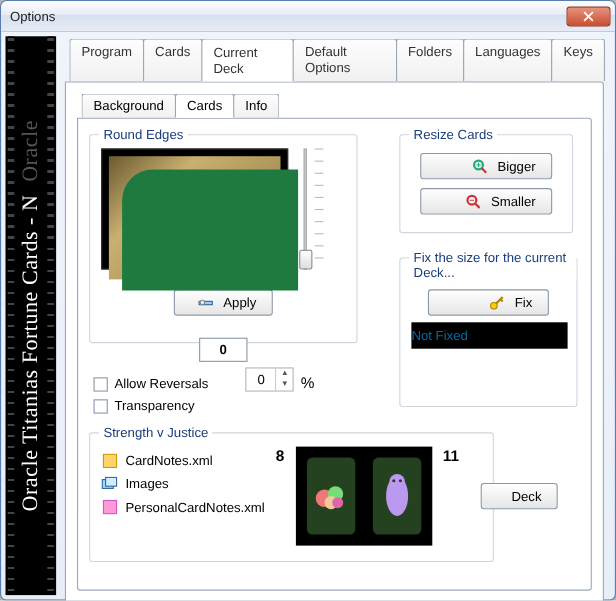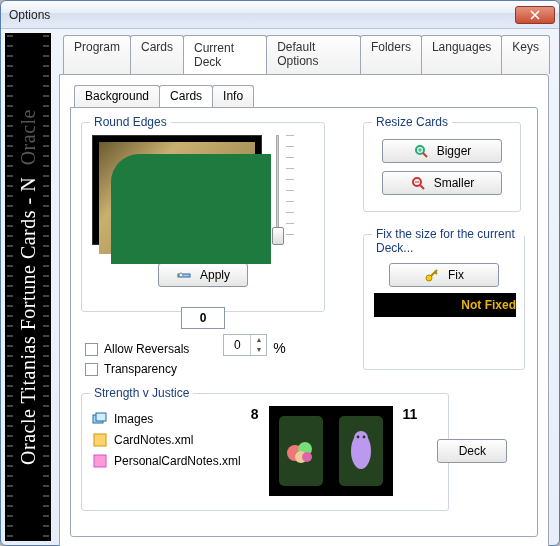--- a/index.html
+++ b/index.html
@@ -132,21 +132,21 @@
   .group-label {
     position: absolute;
     top: -8px; left: 8px;
     background: #fff;
     padding: 0 4px;
     color: #1a3e7a;
   }
   .btn {
     display: inline-flex;
     align-items: center;
-    justify-content: center;
+    justify-content: flex-end;
     gap: 8px;
     height: 24px;
     padding: 0 14px;
     background: linear-gradient(#fefefe, #e6e6e6);
     border: 1px solid #8a97a8;
     border-radius: 3px;
     cursor: default;
     min-width: 90px;
   }
   .btn .icon-slot { width: 16px; height: 16px; display:flex;align-items:center;justify-content:center;}
@@ -162,22 +162,22 @@
     border: 1px solid #aeb8c4;
     display: flex;
     background:#fff;
   }
   .spinner .val { flex:1; text-align:center; line-height:20px;}
   .spinner .arrows { width: 16px; display:flex; flex-direction:column;}
   .spinner .arrows div { flex:1; font-size:7px; text-align:center; line-height:9px; color:#555; border-left:1px solid #ccc;}
   .checkbox-row { display:flex; align-items:flex-end; gap:6px; margin: 6px 0;}
   .cb { width:13px;height:13px;border:1px solid #8a97a8;background:#fff;}
   .status-box {
-    background: #000; color:#eab308; font-weight:bold;
-    text-align:right; padding: 5px 0;
+    background: #000; color:#0369a1; font-weight:normal;
+    text-align:left; padding: 5px 0;
     width: 150px;
   }
   .card-preview {
     width: 170px; height: 110px;
     background: #000;
     position: relative;
     border:1px solid #333;
   }
   .card-preview .gold {
     position:absolute; top:6px; left:6px; right:6px; bottom:-10px;
@@ -349,34 +349,34 @@
               <span>Transparency</span>
             </div>
           </div>
 
           <div class="group" style="left:10px; top:285px; width:368px; height:118px;">
             <div class="group-label">Strength v Justice</div>
             <div style="display:flex; align-items:flex-start; gap:10px;">
               <div style="width:150px;">
                 <div class="list-item">
                   <span class="icon16">
+                    <svg width="14" height="14" viewBox="0 0 14 14">
+                        <rect x="1" y="1" width="12" height="12" fill="#ffd36b" stroke="#c90"></rect>
+                      </svg>
+                  </span>
+                  <span>CardNotes.xml</span>
+                </div>
+                <div class="list-item">
+                  <span class="icon16">
                     <svg width="16" height="14" viewBox="0 0 16 14">
                         <rect x="1" y="3" width="10" height="8" fill="#9df" stroke="#369"></rect>
                         <rect x="4" y="1" width="10" height="8" fill="#cef" stroke="#369"></rect>
                       </svg>
                   </span>
                   <span>Images</span>
-                </div>
-                <div class="list-item">
-                  <span class="icon16">
-                    <svg width="14" height="14" viewBox="0 0 14 14">
-                        <rect x="1" y="1" width="12" height="12" fill="#ffd36b" stroke="#c90"></rect>
-                      </svg>
-                  </span>
-                  <span>CardNotes.xml</span>
                 </div>
                 <div class="list-item">
                   <span class="icon16">
                     <svg width="14" height="14" viewBox="0 0 14 14">
                         <rect x="1" y="1" width="12" height="12" fill="#ff9ad5" stroke="#c5c"></rect>
                       </svg>
                   </span>
                   <span>PersonalCardNotes.xml</span>
                 </div>
               </div>

